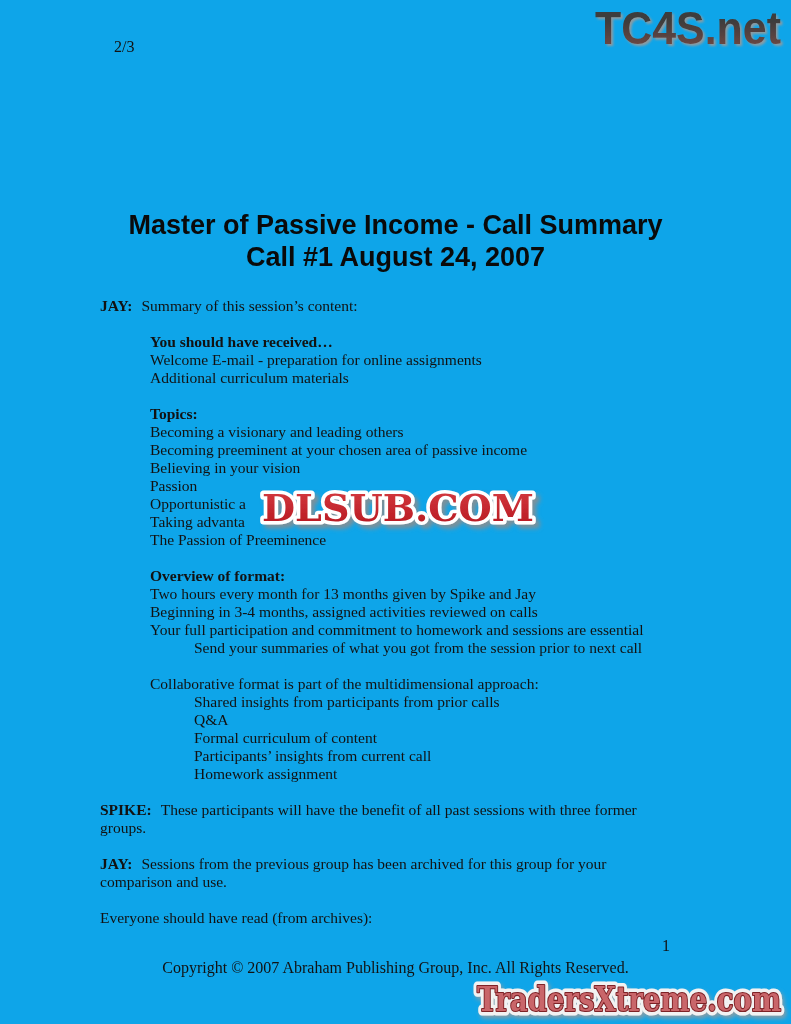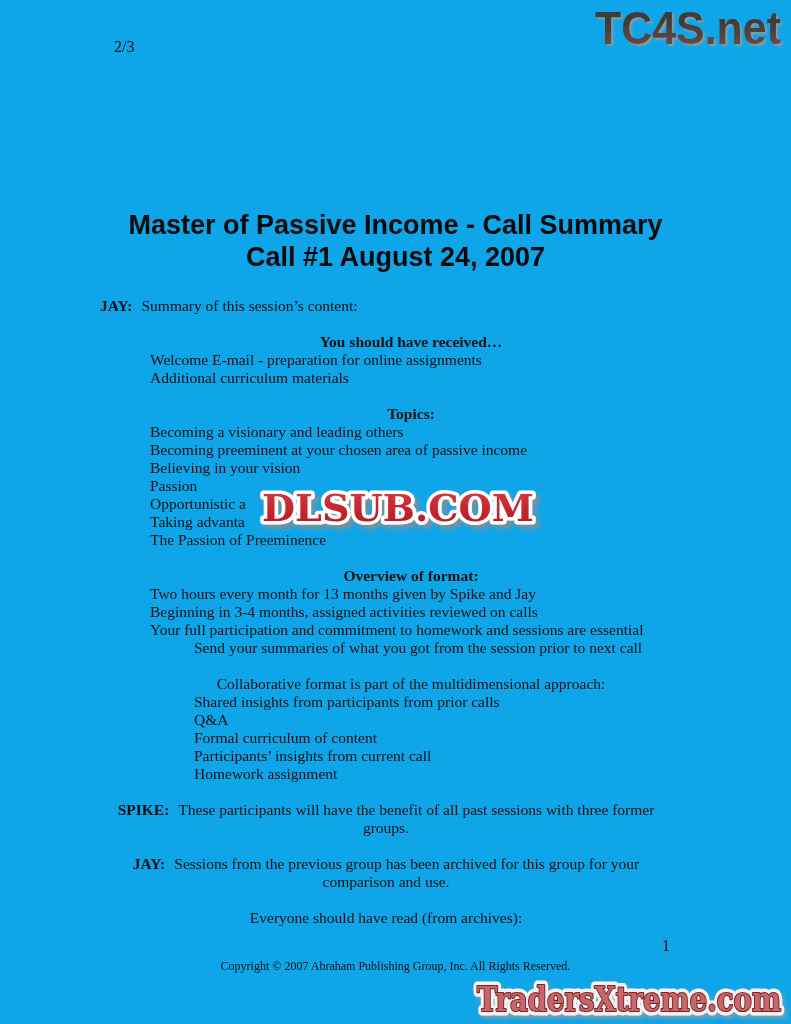--- a/index.html
+++ b/index.html
@@ -48,21 +48,21 @@
     left: 100px;
     top: 297px;
     width: 572px;
     font-size: 15.5px;
     line-height: 18px;
   }
   .line, .para { margin: 0; }
   .bold { font-weight: bold; }
   .indent1 { padding-left: 50px; }
   .indent2 { padding-left: 94px; }
-  .gap { margin-top: 18px; text-align: center; }
+  .gap { margin-top: 18px; }
   .label { font-weight: bold; }
   .ptext { margin-left: 9px; }
 
   
   .dlsub-watermark {
     position: absolute;
     left: 252px;
     top: 480px;
   }
 
@@ -72,21 +72,21 @@
     left: 662px;
     top: 937px;
     font-size: 16px;
   }
   .copyright {
     position: absolute;
     top: 959px;
     left: 0;
     right: 0;
     text-align: center;
-    font-size: 12px;
+    font-size: 16px;
   }
   .traders-logo {
     position: absolute;
     right: 0px;
     top: 974px;
   }
 </style>
 </head>
 <body>
 

